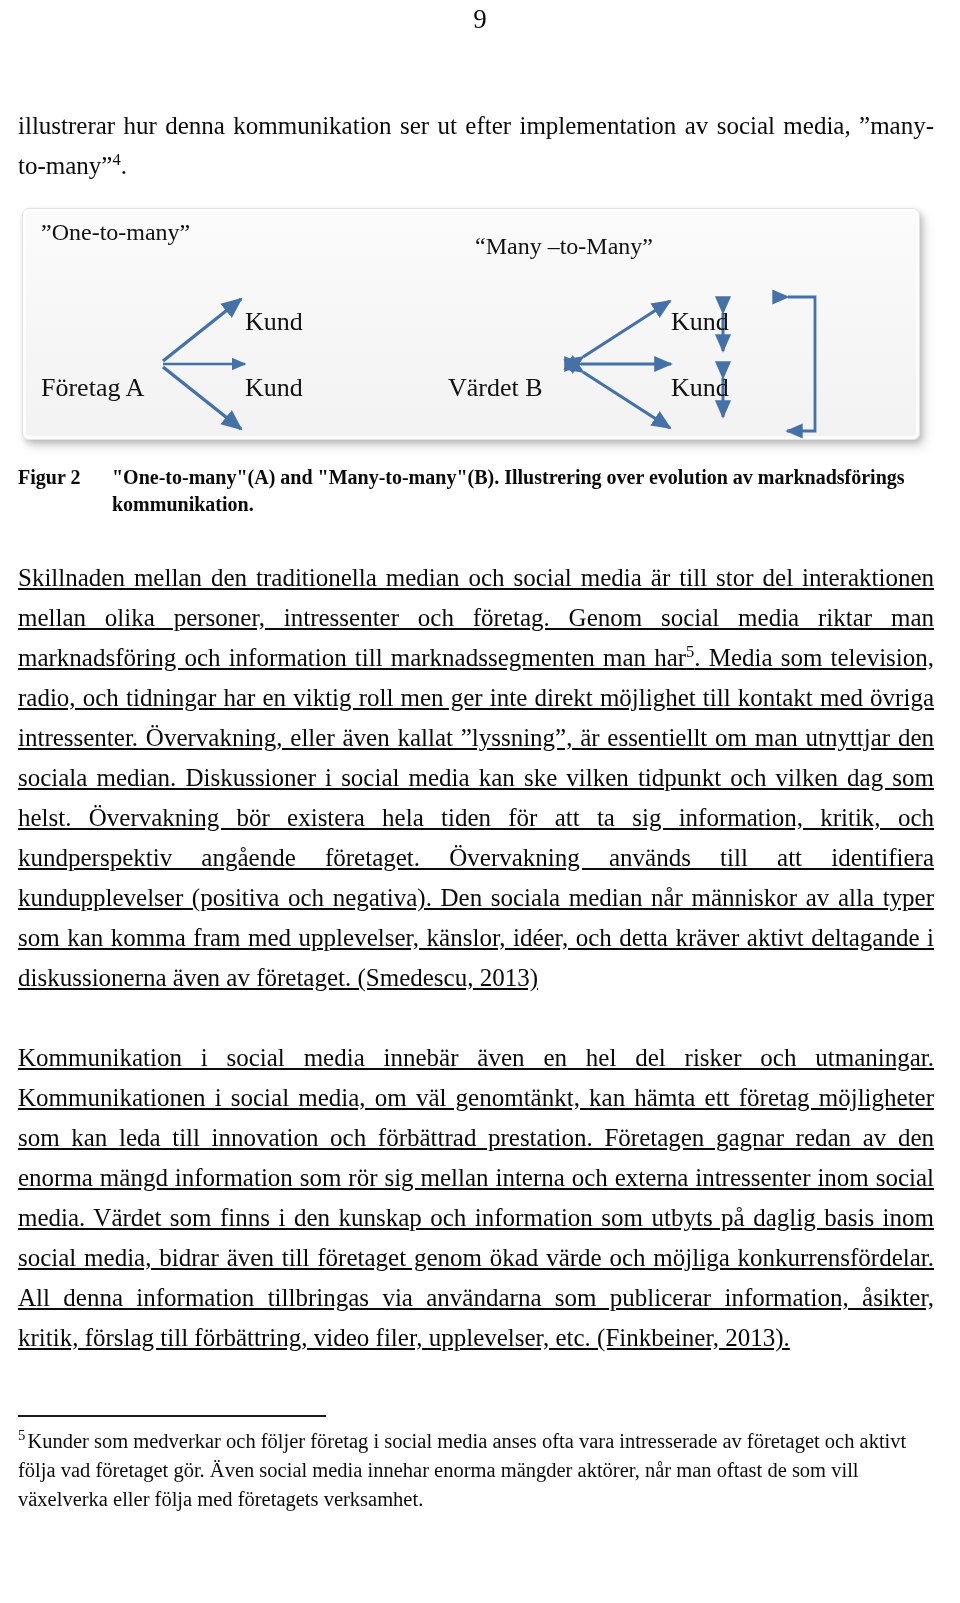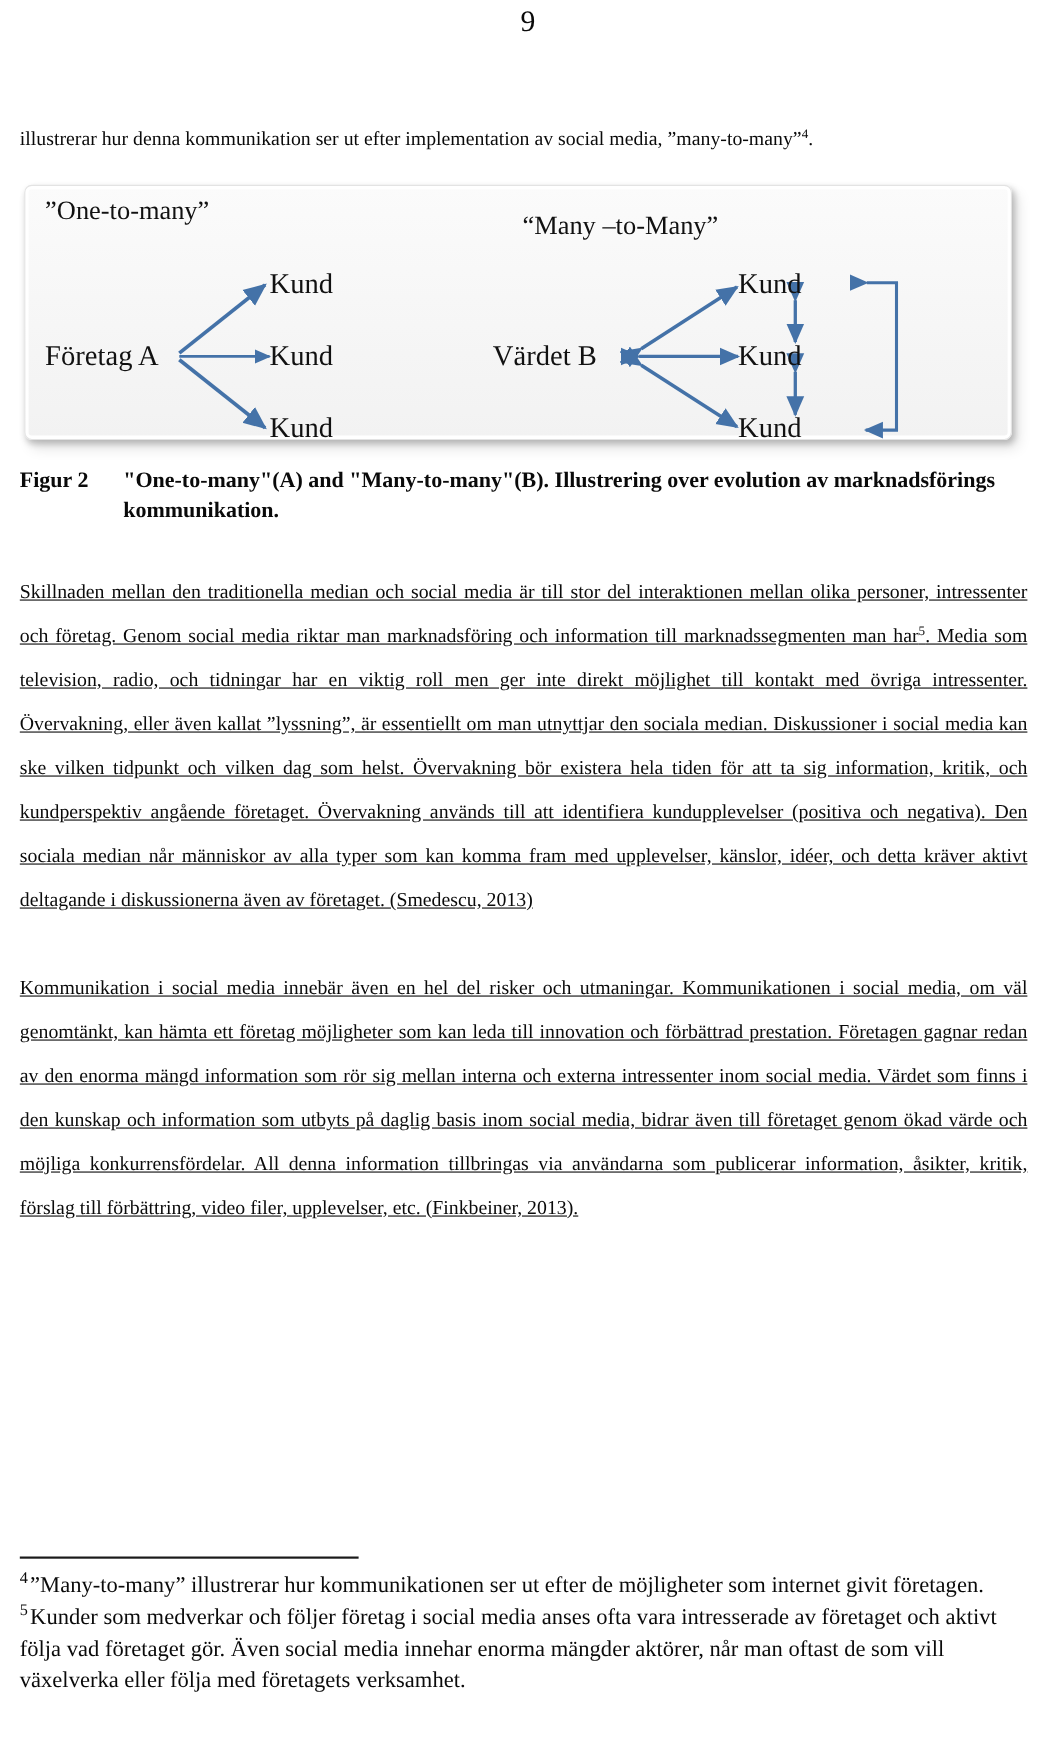--- a/index.html
+++ b/index.html
@@ -40,21 +40,21 @@
   
   .content {
     position: absolute;
     left: 18px;
     top: 106px;
     width: 916px;
   }
 
   p.body {
     margin: 0 0 0 0;
-    font-size: 18px;
+    font-size: 25px;
     line-height: 40px;
     text-align: justify;
     text-justify: inter-word;
     hyphens: none;
   }
   p.para-space { margin-top: 40px; text-decoration: underline; }
 
   sup.fn {
     font-size: 0.66em;
     vertical-align: super;
@@ -97,20 +97,21 @@
   }
   .fig-title.left  { left: 18px; top: 10px; }
   .fig-title.right { left: 452px; top: 24px; }
 
   .node {
     position: absolute;
     font-size: 26px;
     white-space: nowrap;
     color: #111111;
     line-height: 1;
+    margin-top: 24px;
   }
 
   .fig-svg {
     position: absolute;
     left: 0; top: 0;
     width: 896px;
     height: 230px;
   }
 
   
@@ -227,18 +228,17 @@
 
     <p class="body para-space"><span>Skillnaden mellan den traditionella median och social media är till stor del interaktionen mellan olika personer, intressenter och företag. Genom social media riktar man marknadsföring och information till marknadssegmenten man har</span><sup class="fn">5</sup><span>. Media som television, radio, och tidningar har en viktig roll men ger inte direkt möjlighet till kontakt med övriga intressenter. Övervakning, eller även kallat ”lyssning”, är essentiellt om man utnyttjar den sociala median. Diskussioner i social media kan ske vilken tidpunkt och vilken dag som helst. Övervakning bör existera hela tiden för att ta sig information, kritik, och kundperspektiv angående företaget. Övervakning används till att identifiera kundupplevelser (positiva och negativa). Den sociala median når människor av alla typer som kan komma fram med upplevelser, känslor, idéer, och detta kräver aktivt deltagande i diskussionerna även av företaget. (Smedescu, 2013)</span></p>
 
     <p class="body para-space">Kommunikation i social media innebär även en hel del risker och utmaningar. Kommunikationen i social media, om väl genomtänkt, kan hämta ett företag möjligheter som kan leda till innovation och förbättrad prestation. Företagen gagnar redan av den enorma mängd information som rör sig mellan interna och externa intressenter inom social media. Värdet som finns i den kunskap och information som utbyts på daglig basis inom social media, bidrar även till företaget genom ökad värde och möjliga konkurrensfördelar. All denna information tillbringas via användarna som publicerar information, åsikter, kritik, förslag till förbättring, video filer, upplevelser, etc. (Finkbeiner, 2013).</p>
 
   </div>
 
   <div class="footnotes">
     <div class="fn-rule"></div>
 
-    <p class="fn-item"><span class="marker">4</span><span>”Many-to-many” illustrerar hur kommunikationen ser ut efter de möjligheter som internet givit företagen.</span></p>
 
     <p class="fn-item"><span class="marker">5</span><span>Kunder som medverkar och följer företag i social media anses ofta vara intresserade av företaget och aktivt följa vad företaget gör. Även social media innehar enorma mängder aktörer, når man oftast de som vill växelverka eller följa med företagets verksamhet.</span></p>
   </div>
 
 </div>
 
 </body></html>

